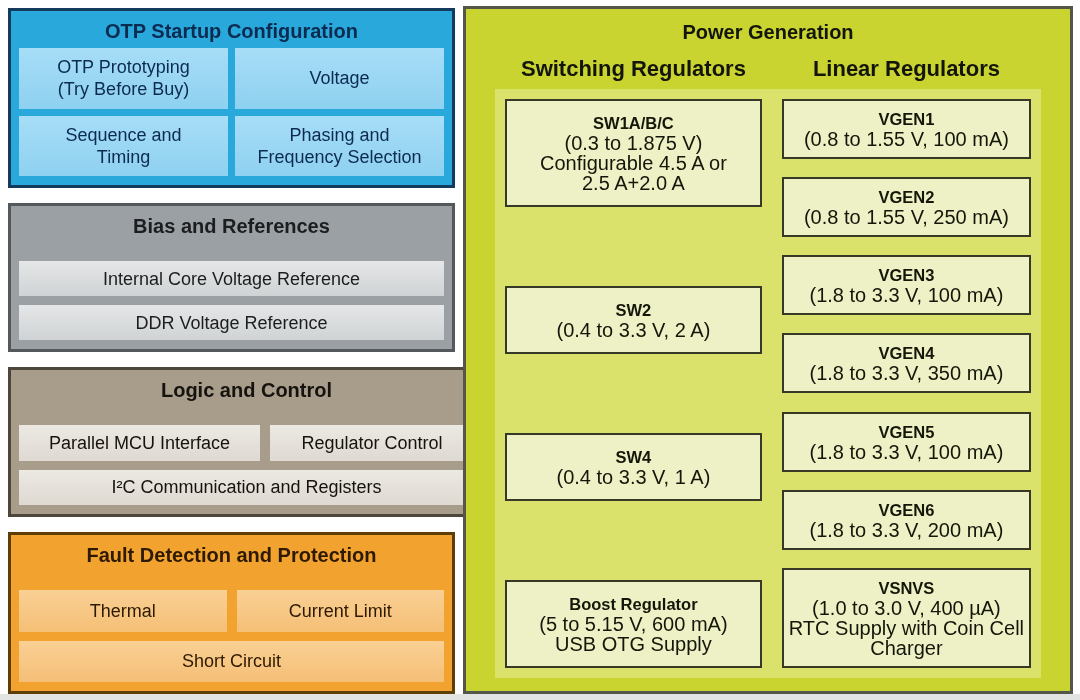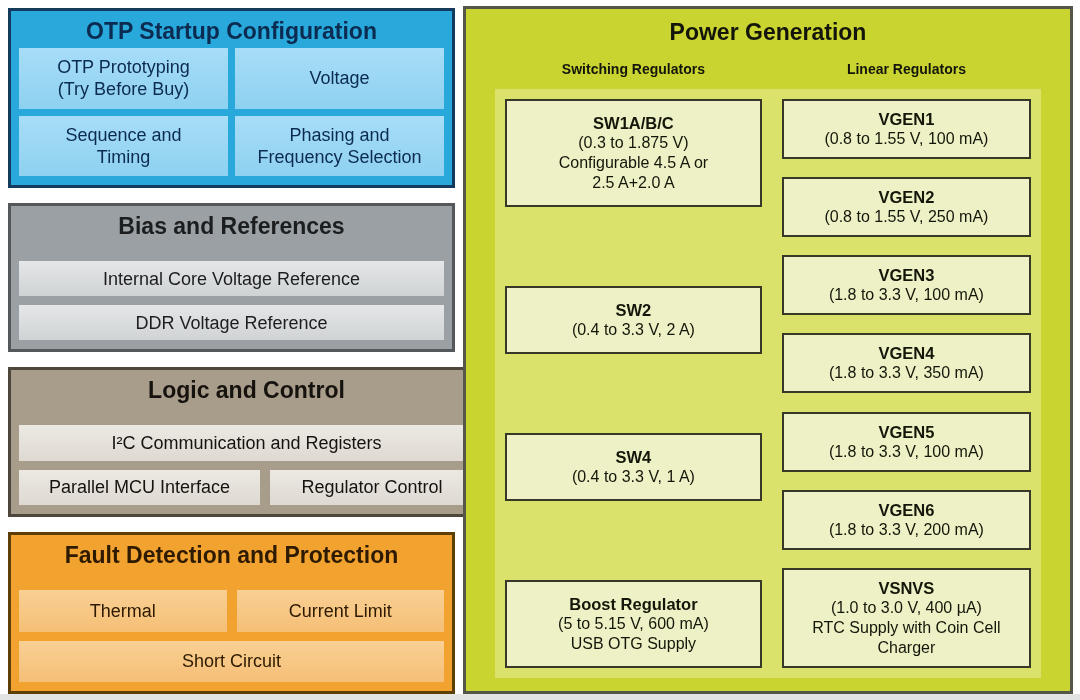--- a/index.html
+++ b/index.html
@@ -4,21 +4,21 @@
 <style>
   * { box-sizing: border-box; }
   html, body { margin: 0; padding: 0; background: #ffffff; }
   .canvas {
     position: relative; width: 1080px; height: 700px;
     background: #ffffff; overflow: hidden;
     font-family: "Liberation Sans", "DejaVu Sans", sans-serif;
   }
   .blk { position: absolute; display: flex; flex-direction: column; }
   .ttl {
-    margin: 0; text-align: center; font-size: 23px; font-weight: bold;
+    margin: 0; text-align: center; font-size: 20px; font-weight: bold;
     line-height: 30px; flex: 0 0 auto;
   }
   .cell {
     display: flex; align-items: center; justify-content: center;
     text-align: center; font-size: 18px; line-height: 22px;
     white-space: pre-line;
   }
   .rows { flex: 1; display: flex; flex-direction: column; gap: 9px; margin-top: 20px; }
   .rows > .row-wrap { flex: 1; display: flex; gap: 10px; }
   .rows .cell { flex: 1; }
@@ -48,33 +48,33 @@
   .blk-fault { left: 8px; top: 532px; width: 447px; height: 162px;
     background: #f2a32f; border: 3px solid #5e3e07; padding: 5px 8px 9px; }
   .blk-fault .ttl { color: #2e1a01; }
   .blk-fault .cell { background: linear-gradient(#f9d094, #f5bf76); color: #2e1a01; }
 
   
   .blk-power { left: 463px; top: 6px; width: 610px; height: 688px;
     background: #c9d431; border: 3px solid #55564a; padding: 10px 29px 13px; }
   .blk-power .ttl { color: #14150a; line-height: 26px; }
   .pg-headers { display: flex; justify-content: space-between; margin: 13px 0 9px; }
-  .pg-header { font-weight: bold; font-size: 14px; color: #14150a;
+  .pg-header { font-weight: bold; font-size: 22px; color: #14150a;
     text-align: center; line-height: 22px; }
   .pg-h-sw, .pg-sw { width: 288px; }
   .pg-h-lin, .pg-lin { width: 280px; }
   .pg-cols { flex: 1; display: flex; justify-content: flex-start; }
   .pg-panel { background: #dbe26b; padding: 10px; display: flex;
     flex-direction: column; justify-content: space-between; }
   .pg-box { border: 2px solid #383826; background: #eef1c5;
     text-align: center; color: #15160a; padding: 8px 4px;
     display: flex; flex-direction: column; justify-content: center; }
   .pg-sw .pg-box { padding: 12px 4px; }
   .pg-box-title { font-weight: bold; font-size: 16.5px; line-height: 20px; }
-  .pg-box-body { font-size: 16px; line-height: 20px; white-space: pre-line; }
+  .pg-box-body { font-size: 20px; line-height: 20px; white-space: pre-line; }
 
   .floor-strip { position: absolute; left: 0; top: 694px; width: 1080px;
     height: 6px; background: #e2e3e3; }
 </style>
 </head>
 <body>
 
 <div class="canvas">
 
   <section class="blk blk-otp">
@@ -99,25 +99,25 @@
       <div class="row-wrap">
         <div class="cell">DDR Voltage Reference</div>
       </div>
     </div>
   </section>
 
   <section class="blk blk-logic">
     <h2 class="ttl">Logic and Control</h2>
     <div class="rows">
       <div class="row-wrap">
-        <div class="cell">I²C Communication and Registers</div>
-      </div>
-      <div class="row-wrap">
         <div class="cell wide">Parallel MCU Interface</div>
         <div class="cell">Regulator Control</div>
+      </div>
+      <div class="row-wrap">
+        <div class="cell">I²C Communication and Registers</div>
       </div>
     </div>
   </section>
 
   <section class="blk blk-fault">
     <h2 class="ttl">Fault Detection and Protection</h2>
     <div class="rows">
       <div class="row-wrap">
         <div class="cell">Thermal</div>
         <div class="cell">Current Limit</div>

